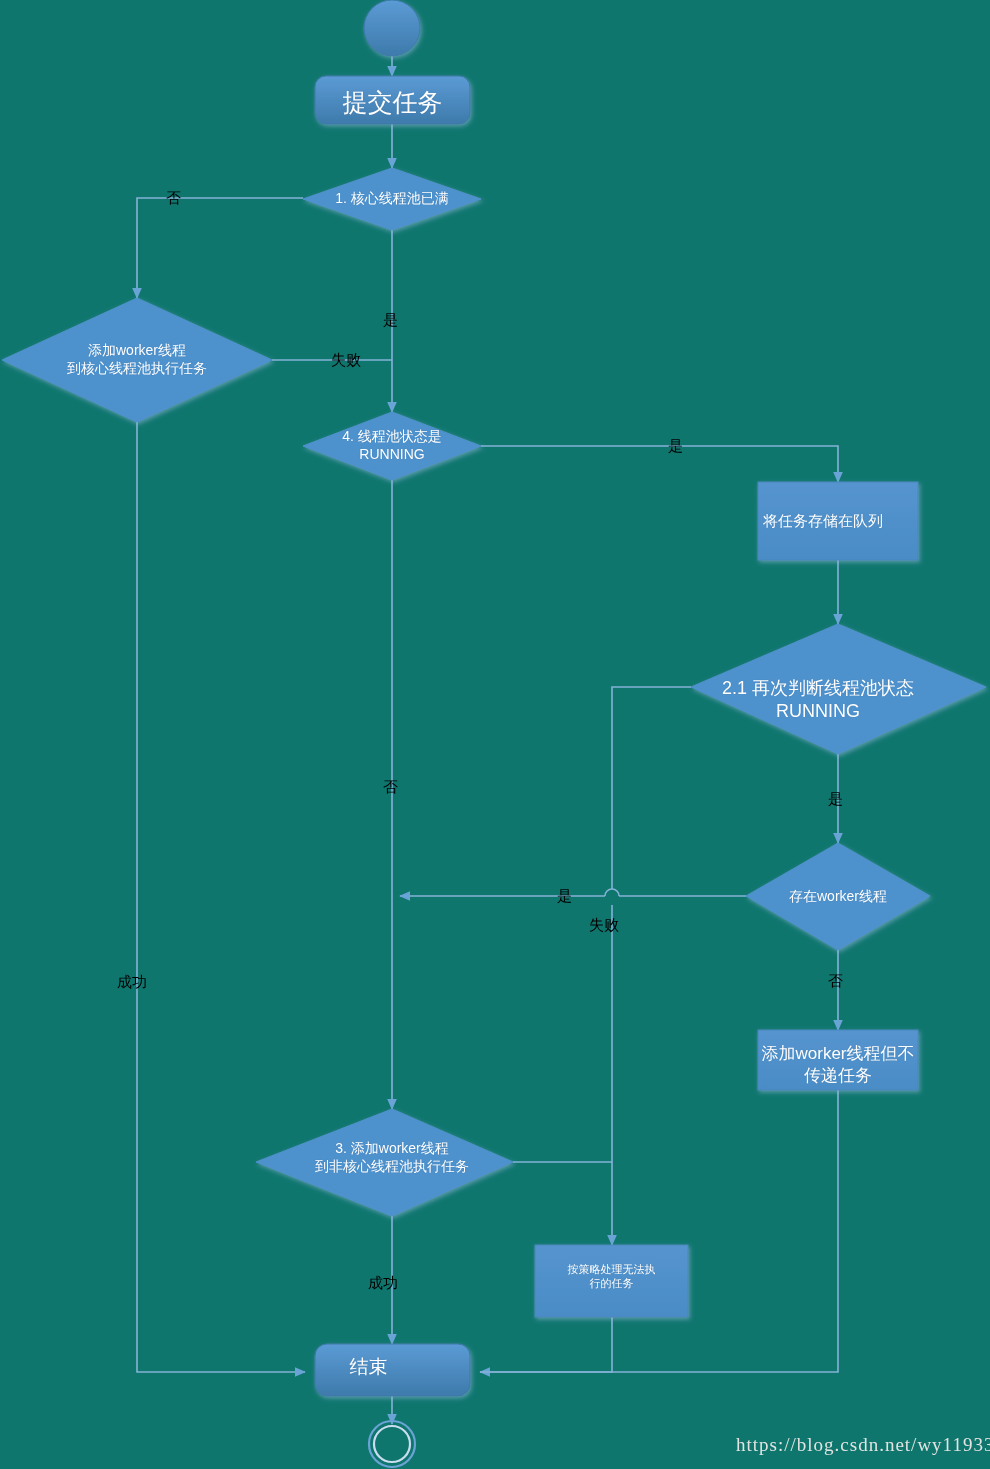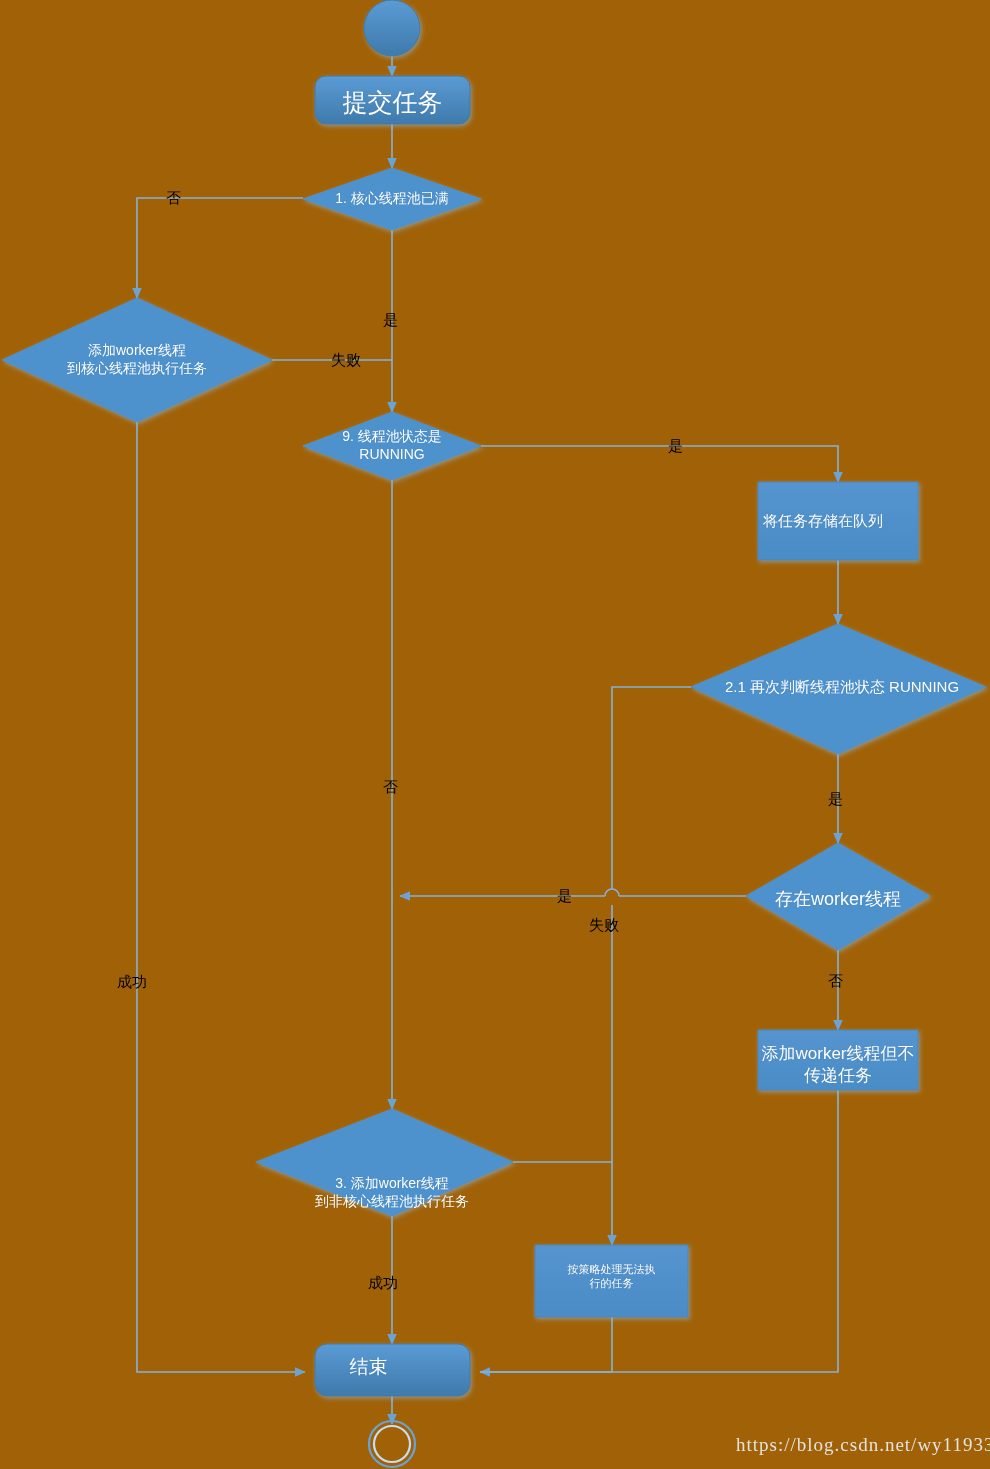--- a/index.html
+++ b/index.html
@@ -8,21 +8,21 @@
     padding: 0;
     background: #ffffff;
   }
   body {
     font-family: "Liberation Sans", "DejaVu Sans", sans-serif;
   }
   #canvas {
     position: relative;
     width: 990px;
     height: 1469px;
-    background: #a16207;
+    background: #0f766e;
     overflow: hidden;
     text-decoration: underline;
   }
   #flow-svg {
     position: absolute;
     left: 0;
     top: 0;
     width: 990px;
     height: 1469px;
   }
@@ -146,33 +146,33 @@
     <circle cx="392" cy="1444" r="18" fill="none" stroke="#c9dcf0" stroke-width="2.2"></circle>
   </svg>
 
   <div class="node-label" style="left:315px; top:86px; width:155px; font-size:25px;">提交任务</div>
 
   <div class="node-label" style="left:292px; top:190px; width:200px; font-size:14px;">1. 核心线程池已满</div>
 
   <div class="node-label" style="left:17px; top:342px; width:240px; font-size:14px;">添加worker线程
 到核心线程池执行任务</div>
 
-  <div class="node-label" style="left:292px; top:428px; width:200px; font-size:14px;">9. 线程池状态是
+  <div class="node-label" style="left:292px; top:428px; width:200px; font-size:14px;">4. 线程池状态是
 RUNNING</div>
 
   <div class="node-label" style="left:758px; top:511px; width:130px; font-size:15px;">将任务存储在队列</div>
 
-  <div class="node-label" style="left:708px; top:677px; width:268px; font-size:15px;">2.1 再次判断线程池状态 RUNNING</div>
-
-  <div class="node-label" style="left:748px; top:888px; width:180px; font-size:18px;">存在worker线程</div>
+  <div class="node-label" style="left:684px; top:677px; width:268px; font-size:18px;">2.1 再次判断线程池状态 RUNNING</div>
+
+  <div class="node-label" style="left:748px; top:888px; width:180px; font-size:14px;">存在worker线程</div>
 
   <div class="node-label" style="left:760px; top:1043px; width:156px; font-size:17px;">添加worker线程但不
 传递任务</div>
 
-  <div class="node-label" style="left:258px; top:1140px; width:268px; font-size:14px;margin-top:35px;">3. 添加worker线程
+  <div class="node-label" style="left:258px; top:1140px; width:268px; font-size:14px;">3. 添加worker线程
 到非核心线程池执行任务</div>
 
   <div class="node-label" style="left:537px; top:1262px; width:149px; font-size:11px;">按策略处理无法执
 行的任务</div>
 
   <div class="node-label" style="left:303px; top:1355px; width:131px; font-size:19px;">结束</div>
 
   <div class="edge-label" style="left:166px; top:190px;">否</div>
 
   <div class="edge-label" style="left:383px; top:312px;">是</div>

